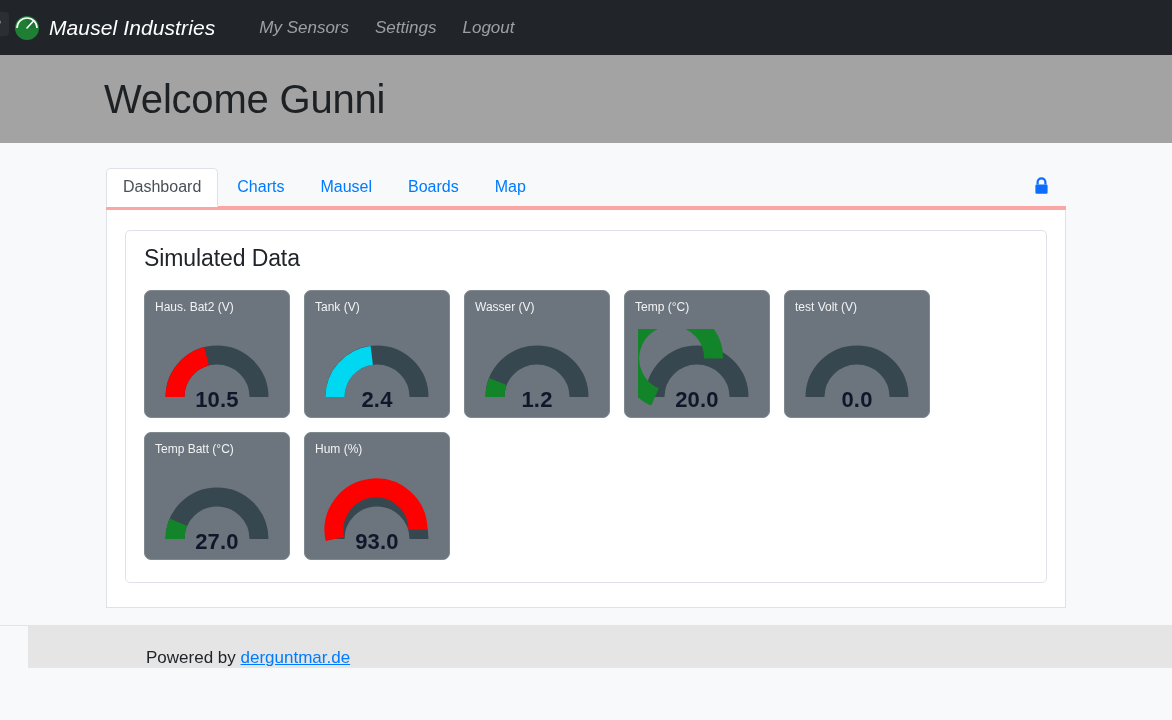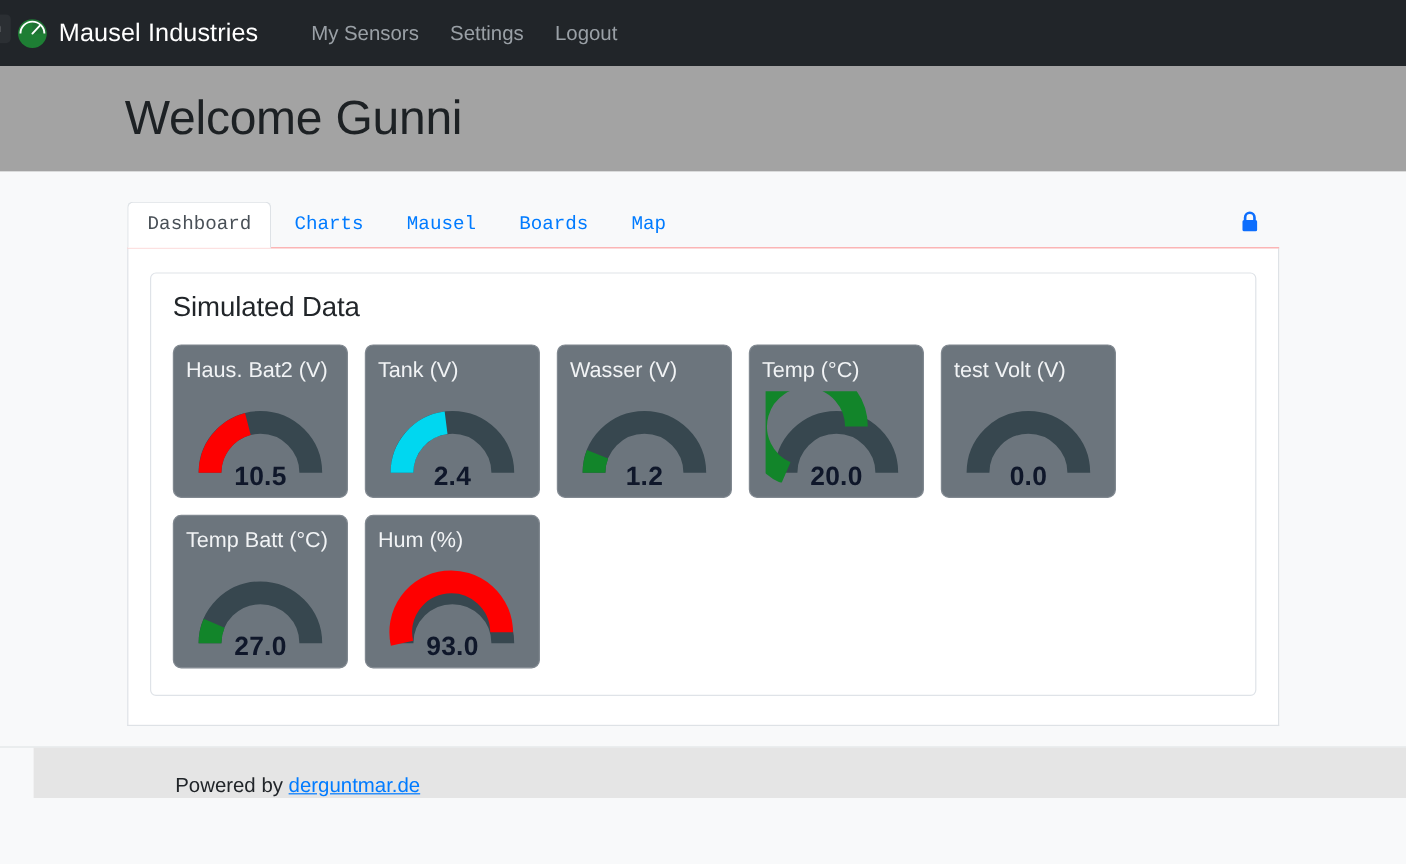--- a/index.html
+++ b/index.html
@@ -12,20 +12,21 @@
   }
 
   
   .navbar {
     height: 55px;
     background: #212529;
     display: flex;
     align-items: center;
     padding-left: 14px;
     position: relative;
+    font-style: italic;
   }
   .brand {
     display: flex;
     align-items: center;
     gap: 9px;
     margin-right: 30px;
   }
   .brand-logo {
     width: 26px;
     height: 26px;
@@ -88,23 +89,22 @@
   .container {
     width: 960px;
     margin: 0 auto;
   }
 
   
   .tabs-row {
     display: flex;
     align-items: flex-end;
     justify-content: space-between;
-    border-bottom: 1px solid #fca5a5;
+    border-bottom: 4px solid #fca5a5;
     position: relative;
-    font-family: Liberation Mono, monospace;
   }
   .tabs {
     display: flex;
     align-items: flex-end;
     gap: 2px;
     margin-bottom: -1px;
   }
   .tab {
     font-size: 16px;
     padding: 9px 16px 10px 16px;
@@ -160,21 +160,21 @@
     height: 128px;
     background: #6c757d;
     border: 1px solid #808890;
     border-radius: 7px;
     padding: 10px 10px 0 10px;
     position: relative;
     overflow: hidden;
   }
   .gauge-label {
     color: #f1f3f5;
-    font-size: 18px;
+    font-size: 12px;
     line-height: 1.15;
     white-space: nowrap;
   }
   .gauge-body {
     position: absolute;
     left: 0;
     right: 0;
     bottom: 2px;
     height: 86px;
     display: flex;

